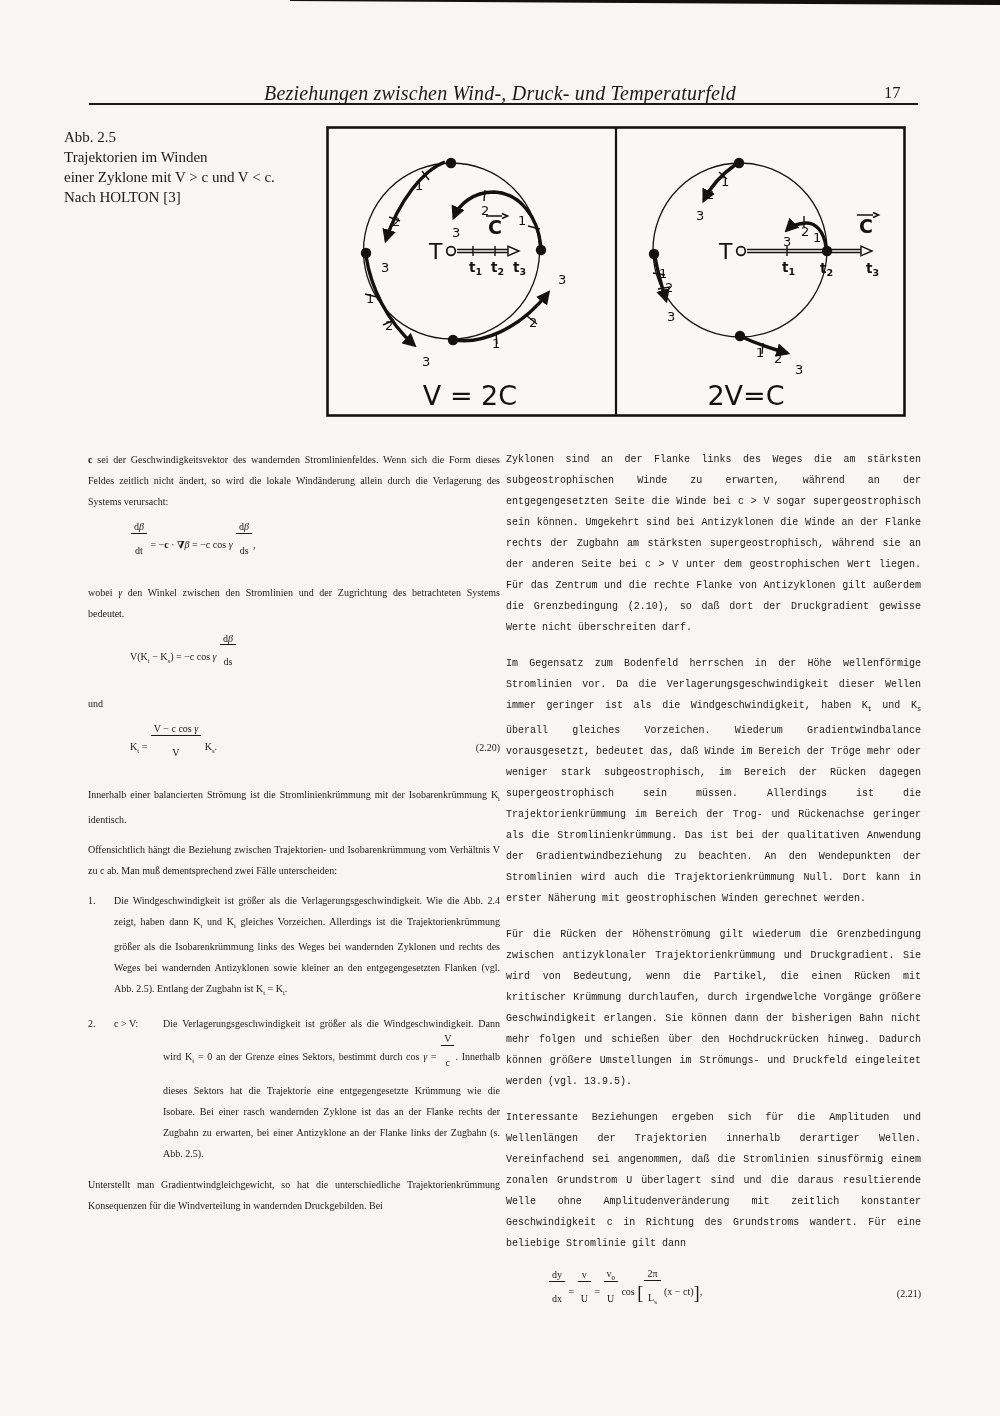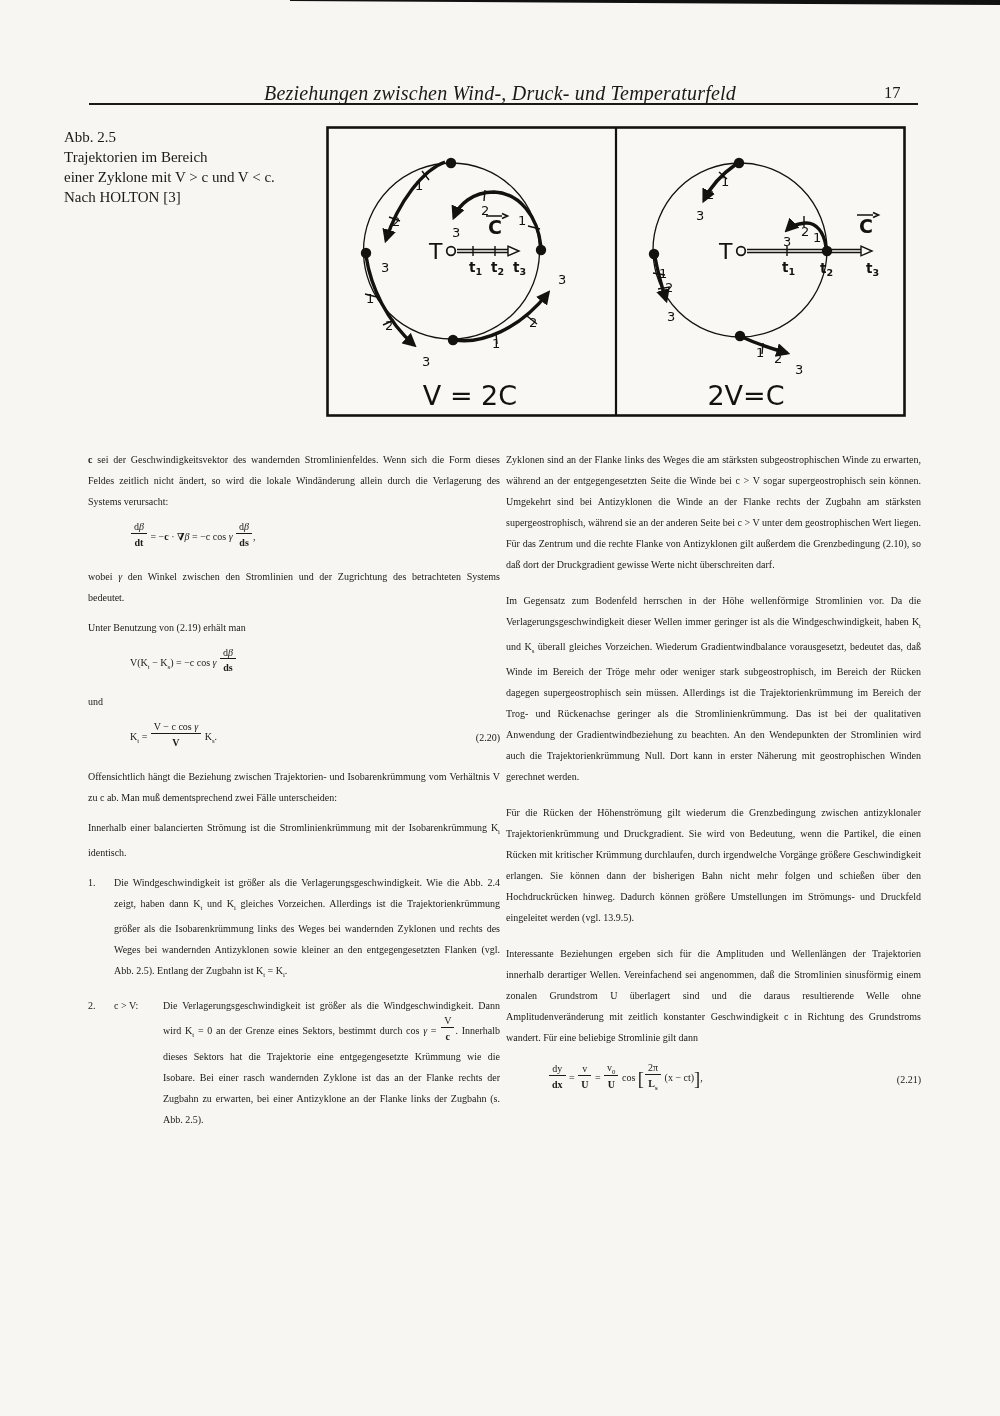--- a/index.html
+++ b/index.html
@@ -26,47 +26,47 @@
   .fig .t-label{font-size:13.5px;font-weight:bold;}
   .fig .big-eq{font-size:27px;text-anchor:middle;}
   .fig .T-label{font-size:22px;}
   .fig .C-label{font-size:19px;font-weight:bold;text-anchor:middle;}
   
   .col{position:absolute;top:449px;width:412px;font-size:10px;line-height:21px;
     text-align:justify;hyphens:auto;-webkit-hyphens:auto;}
   .col-left{left:88px;}
   .col-right{left:506px;width:415px;}
   .col p{margin:0 0 9px 0;}
-  .col-right p{margin:0 0 15px 0;}
+  .col-right p{margin:0 0 15px 0;font-family:Liberation Mono, monospace;}
   .plain-line{margin:0 0 6px 0;}
   .formula{display:flex;align-items:center;margin:10px 0 13px 0;}
   .fcontent{margin-left:42px;}
   .eqnum{margin-left:auto;}
   .frac{display:inline-block;vertical-align:middle;text-align:center;line-height:1.08;padding:0 1px;}
   .frac .fn{display:block;padding:0 3px;}
-  .frac .fd{display:block;border-top:1.3px solid #1c1a16;padding:4px 3px;font-weight:bold;}
+  .frac .fd{display:block;border-top:1.3px solid #1c1a16;padding:12px 3px;}
   sub{font-size:.68em;}
   .bigb{font-size:1.85em;vertical-align:middle;line-height:1;font-weight:400;}
   .li{display:flex;margin:2px 0 10px 0;}
   .li .marker{flex:0 0 26px;}
   .li .cond{flex:0 0 49px;}
   .li .litext{flex:1;}
 </style>
 </head>
 <body>
 
 <div class="scan-edge"></div>
 
 <div class="running-head">Beziehungen zwischen Wind-, Druck- und Temperaturfeld</div>
 <div class="page-num">17</div>
 <div class="head-rule"></div>
 
 <div class="fig-caption">
   <div>Abb. 2.5</div>
-  <div>Trajektorien im Bereich</div>
+  <div>Trajektorien im Winden</div>
   <div>einer Zyklone mit V &gt; c und V &lt; c.</div>
   <div>Nach HOLTON [3]</div>
 </div>
 
 <div class="figure-wrap">
 <svg class="fig" width="580" height="291" viewBox="0 0 580 291">
   <defs>
     <marker id="ma" viewBox="0 0 10 10" refX="7.5" refY="5" markerWidth="14" markerHeight="14" orient="auto" markerUnits="userSpaceOnUse">
       <path d="M0,0 L10,5 L0,10 Z" fill="#14120f"></path>
     </marker>
@@ -175,40 +175,40 @@
   </g>
 </svg>
 </div>
 
 <div class="col col-left">
   <p><b>c</b> sei der Geschwindigkeitsvektor des wandernden Stromlinienfeldes. Wenn sich die Form dieses Feldes zeitlich nicht ändert, so wird die lokale Windänderung allein durch die Verlagerung des Systems verursacht:</p>
   <div class="formula">
     <span class="fcontent"><span class="frac"><span class="fn">d<i>β</i></span><span class="fd">dt</span></span> = −<b>c</b> · <b>∇</b><i>β</i> = −c cos <i>γ</i> <span class="frac"><span class="fn">d<i>β</i></span><span class="fd">ds</span></span>,</span>
   </div>
   <p>wobei <i>γ</i> den Winkel zwischen den Stromlinien und der Zugrichtung des betrachteten Systems bedeutet.</p>
-  <p>Unter Benutzung von (2.19) erhält man</p>
   <div class="formula">
     <span class="fcontent">V(K<sub>t</sub> − K<sub>s</sub>) = −c cos <i>γ</i> <span class="frac"><span class="fn">d<i>β</i></span><span class="fd">ds</span></span></span>
   </div>
   <p class="plain-line">und</p>
   <div class="formula">
     <span class="fcontent">K<sub>t</sub> = <span class="frac"><span class="fn">V − c cos <i>γ</i></span><span class="fd">V</span></span> K<sub>s</sub>.</span>
     <span class="eqnum">(2.20)</span>
   </div>
+  <p>Innerhalb einer balancierten Strömung ist die Stromlinienkrümmung mit der Isobarenkrümmung K<sub>i</sub> identisch.</p>
   <p>Offensichtlich hängt die Beziehung zwischen Trajektorien- und Isobarenkrümmung vom Verhältnis V zu c ab. Man muß dementsprechend zwei Fälle unterscheiden:</p>
-  <p>Innerhalb einer balancierten Strömung ist die Stromlinienkrümmung mit der Isobarenkrümmung K<sub>i</sub> identisch.</p>
   <div class="li">
     <span class="marker">1.</span>
     <div class="litext">Die Windgeschwindigkeit ist größer als die Verlagerungsgeschwindigkeit. Wie die Abb. 2.4 zeigt, haben dann K<sub>t</sub> und K<sub>i</sub> gleiches Vorzeichen. Allerdings ist die Trajektorienkrümmung größer als die Isobarenkrümmung links des Weges bei wandernden Zyklonen und rechts des Weges bei wandernden Antizyklonen sowie kleiner an den entgegengesetzten Flanken (vgl. Abb. 2.5). Entlang der Zugbahn ist K<sub>t</sub> = K<sub>i</sub>.</div>
   </div>
   <div class="li">
     <span class="marker">2.</span>
     <span class="cond">c &gt; V:</span>
     <div class="litext">Die Verlagerungsgeschwindigkeit ist größer als die Windgeschwindigkeit. Dann wird K<sub>t</sub> = 0 an der Grenze eines Sektors, bestimmt durch cos <i>γ</i> = <span class="frac"><span class="fn">V</span><span class="fd">c</span></span>. Innerhalb dieses Sektors hat die Trajektorie eine entgegengesetzte Krümmung wie die Isobare. Bei einer rasch wandernden Zyklone ist das an der Flanke rechts der Zugbahn zu erwarten, bei einer Antizyklone an der Flanke links der Zugbahn (s. Abb. 2.5).</div>
   </div>
+  <p>Unterstellt man Gradientwindgleichgewicht, so hat die unterschiedliche Trajektorienkrümmung Konsequenzen für die Windverteilung in wandernden Druckgebilden. Bei</p>
 </div>
 
 <div class="col col-right">
   <p>Zyklonen sind an der Flanke links des Weges die am stärksten subgeostrophischen Winde zu erwarten, während an der entgegengesetzten Seite die Winde bei c &gt; V sogar supergeostrophisch sein können. Umgekehrt sind bei Antizyklonen die Winde an der Flanke rechts der Zugbahn am stärksten supergeostrophisch, während sie an der anderen Seite bei c &gt; V unter dem geostrophischen Wert liegen. Für das Zentrum und die rechte Flanke von Antizyklonen gilt außerdem die Grenzbedingung (2.10), so daß dort der Druckgradient gewisse Werte nicht überschreiten darf.</p>
   <p>Im Gegensatz zum Bodenfeld herrschen in der Höhe wellenförmige Stromlinien vor. Da die Verlagerungsgeschwindigkeit dieser Wellen immer geringer ist als die Windgeschwindigkeit, haben K<sub>t</sub> und K<sub>s</sub> überall gleiches Vorzeichen. Wiederum Gradientwindbalance vorausgesetzt, bedeutet das, daß Winde im Bereich der Tröge mehr oder weniger stark subgeostrophisch, im Bereich der Rücken dagegen supergeostrophisch sein müssen. Allerdings ist die Trajektorienkrümmung im Bereich der Trog- und Rückenachse geringer als die Stromlinienkrümmung. Das ist bei der qualitativen Anwendung der Gradientwindbeziehung zu beachten. An den Wendepunkten der Stromlinien wird auch die Trajektorienkrümmung Null. Dort kann in erster Näherung mit geostrophischen Winden gerechnet werden.</p>
   <p>Für die Rücken der Höhenströmung gilt wiederum die Grenzbedingung zwischen antizyklonaler Trajektorienkrümmung und Druckgradient. Sie wird von Bedeutung, wenn die Partikel, die einen Rücken mit kritischer Krümmung durchlaufen, durch irgendwelche Vorgänge größere Geschwindigkeit erlangen. Sie können dann der bisherigen Bahn nicht mehr folgen und schießen über den Hochdruckrücken hinweg. Dadurch können größere Umstellungen im Strömungs- und Druckfeld eingeleitet werden (vgl. 13.9.5).</p>
   <p>Interessante Beziehungen ergeben sich für die Amplituden und Wellenlängen der Trajektorien innerhalb derartiger Wellen. Vereinfachend sei angenommen, daß die Stromlinien sinusförmig einem zonalen Grundstrom U überlagert sind und die daraus resultierende Welle ohne Amplitudenveränderung mit zeitlich konstanter Geschwindigkeit c in Richtung des Grundstroms wandert. Für eine beliebige Stromlinie gilt dann</p>
   <div class="formula">
     <span class="fcontent"><span class="frac"><span class="fn">dy</span><span class="fd">dx</span></span> = <span class="frac"><span class="fn">v</span><span class="fd">U</span></span> = <span class="frac"><span class="fn">v<sub>0</sub></span><span class="fd">U</span></span> cos <span class="bigb">[</span><span class="frac"><span class="fn">2π</span><span class="fd">L<sub>s</sub></span></span> (x − ct)<span class="bigb">]</span>,</span>
     <span class="eqnum">(2.21)</span>

